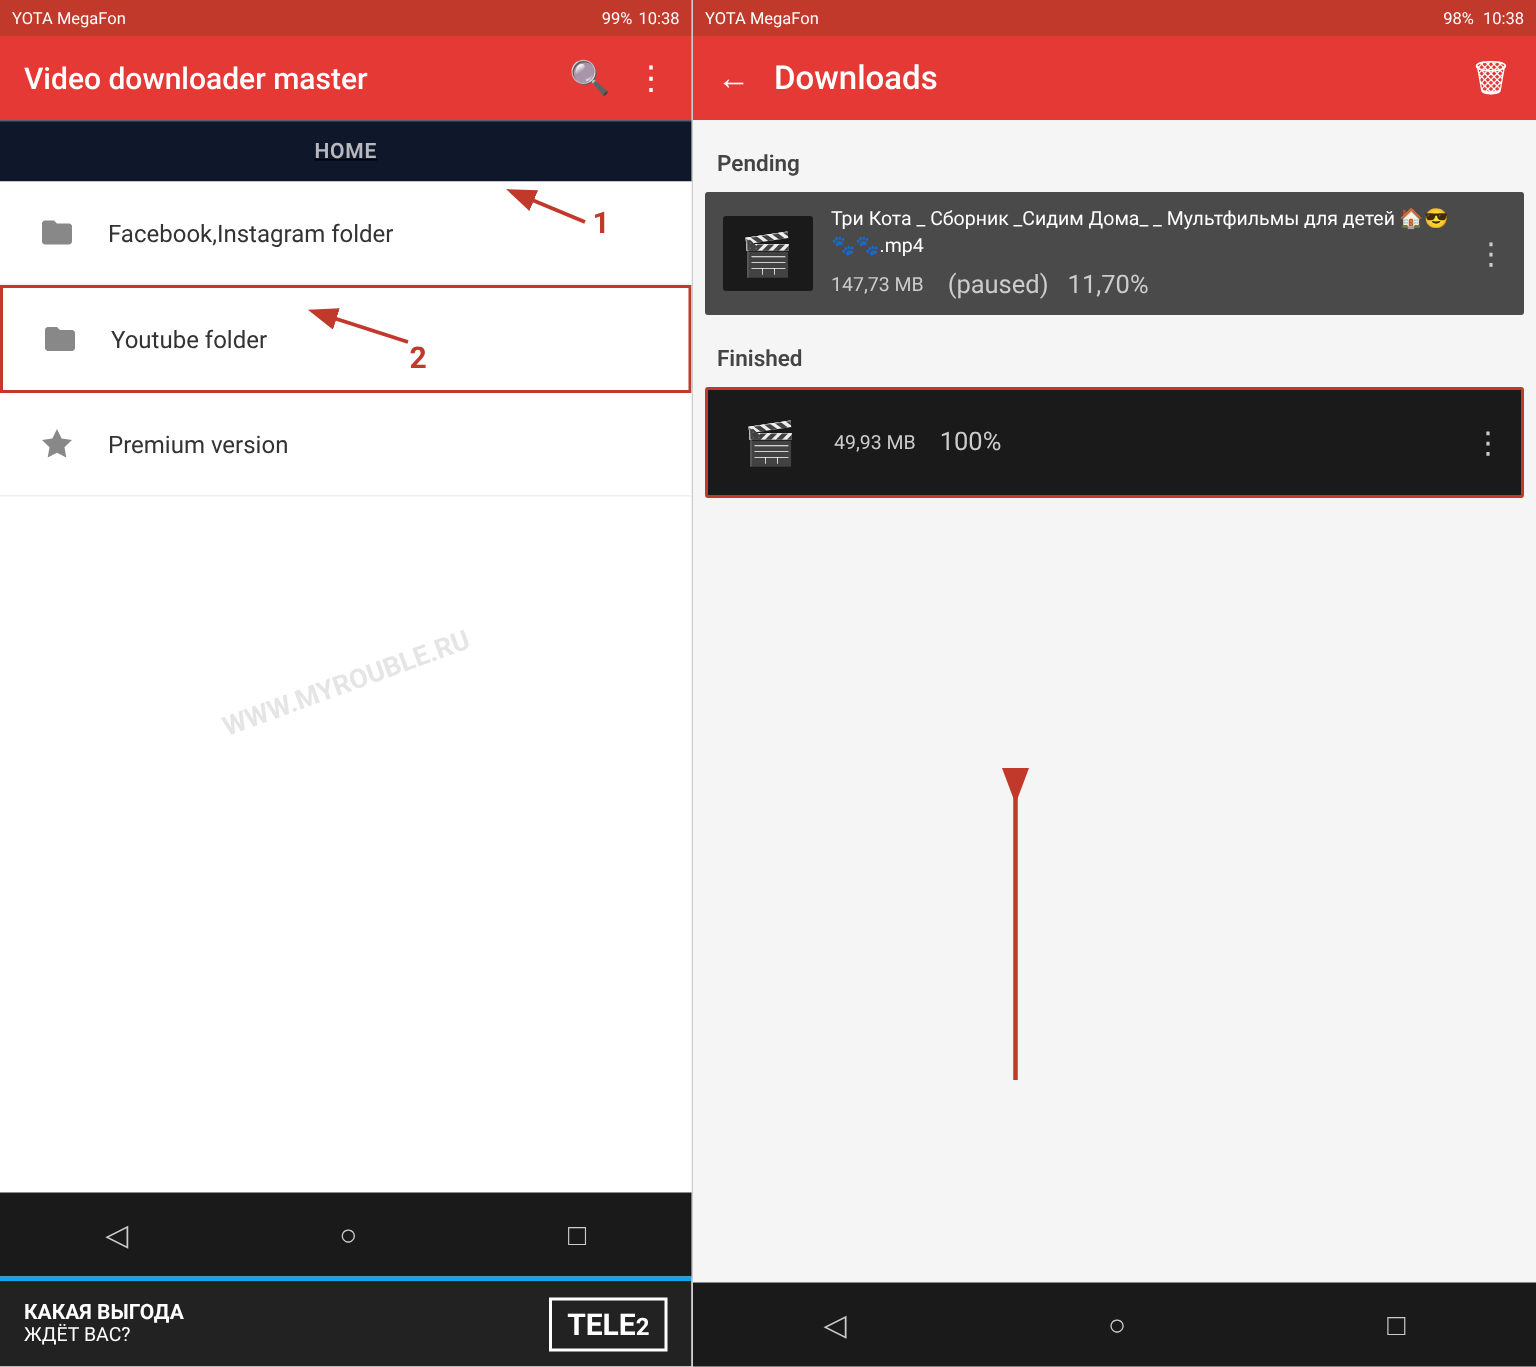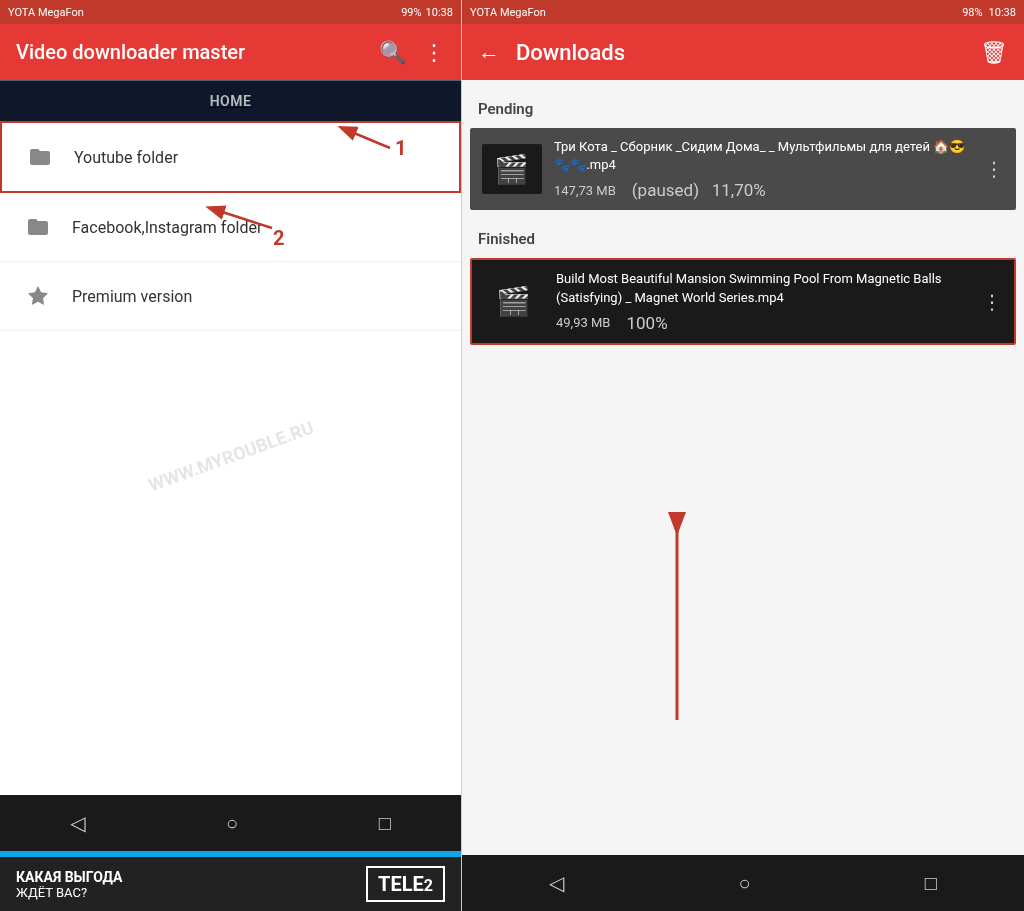--- a/index.html
+++ b/index.html
@@ -350,41 +350,41 @@
     </div>
 
     <div class="tabs">
       <div class="tab">
         <span>HOME</span>
       </div>
     </div>
 
     <div class="menu-list">
 
+      <div class="menu-item">
+        <div class="menu-item-icon">
+          <svg width="24" height="24" viewBox="0 0 24 24" fill="none">
+            <path d="M10 4H4c-1.1 0-2 .9-2 2v12c0 1.1.9 2 2 2h16c1.1 0 2-.9 2-2V8c0-1.1-.9-2-2-2h-8l-2-2z" fill="#888"></path>
+          </svg>
+        </div>
+        <span class="menu-item-text">Facebook,Instagram folder</span>
+      </div>
+
       <div class="menu-item menu-item-highlighted">
         <div class="menu-item-icon">
           <svg width="24" height="24" viewBox="0 0 24 24" fill="none">
             <path d="M10 4H4c-1.1 0-2 .9-2 2v12c0 1.1.9 2 2 2h16c1.1 0 2-.9 2-2V8c0-1.1-.9-2-2-2h-8l-2-2z" fill="#888"></path>
           </svg>
         </div>
         <span class="menu-item-text">Youtube folder</span>
       </div>
 
       <div class="menu-item">
         <div class="menu-item-icon">
           <svg width="24" height="24" viewBox="0 0 24 24" fill="none">
-            <path d="M10 4H4c-1.1 0-2 .9-2 2v12c0 1.1.9 2 2 2h16c1.1 0 2-.9 2-2V8c0-1.1-.9-2-2-2h-8l-2-2z" fill="#888"></path>
-          </svg>
-        </div>
-        <span class="menu-item-text">Facebook,Instagram folder</span>
-      </div>
-
-      <div class="menu-item">
-        <div class="menu-item-icon">
-          <svg width="24" height="24" viewBox="0 0 24 24" fill="none">
             <path d="M12 2l3.09 6.26L22 9.27l-5 4.87 1.18 6.88L12 17.77l-6.18 3.25L7 14.14 2 9.27l6.91-1.01L12 2z" fill="#888"></path>
           </svg>
         </div>
         <span class="menu-item-text">Premium version</span>
       </div>
 
 
     </div>
 
     <div class="watermark">WWW.MYROUBLE.RU</div>
@@ -403,21 +403,21 @@
       <line x1="272" y1="228" x2="210" y2="208" stroke="#c0392b" stroke-width="2.5" marker-end="url(#arrowhead-left)"></line>
       <text x="273" y="245" fill="#c0392b" font-size="20" font-weight="bold">2</text>
     </svg>
 
     <div class="bottom-nav">
       <span class="nav-btn">◁</span>
       <span class="nav-btn">○</span>
       <span class="nav-btn">□</span>
     </div>
 
-    <div style="height:60px; background:#fef9c3; border-top:6px solid #0ea5e9; display:flex; align-items:center; justify-content:flex-start; overflow:hidden;">
+    <div style="height:60px; background:#fef9c3; border-top:3px solid #0ea5e9; display:flex; align-items:center; justify-content:flex-start; overflow:hidden;">
       <div style="background:#222; width:100%; height:100%; display:flex; align-items:center; justify-content:space-between; padding:8px 16px;">
         <div style="color:white; font-size:13px;">
           <div style="font-weight:bold; font-size:14px;">КАКАЯ ВЫГОДА</div>
           <div>ЖДЁТ ВАС?</div>
         </div>
         <div style="color:white; font-size:20px; font-weight:bold; border:2px solid white; padding:4px 10px;">TELE<span style="font-size:16px;">2</span></div>
       </div>
     </div>
 
   </div>
@@ -466,21 +466,20 @@
 
       <div class="section-header" style="margin-top:12px;">
         <span>Finished</span>
       </div>
 
       <div class="download-item finished">
         <div class="video-thumb">
           <span class="clapper-icon">🎬</span>
         </div>
         <div class="download-info">
-          <div class="download-title">Build Most Beautiful Mansion Swimming Pool From Magnetic Balls (Satisfying) _ Magnet World Series.mp4</div>
           <div class="download-meta">
             <span class="download-size">49,93 MB</span>
             <span class="download-progress">100%</span>
           </div>
         </div>
         <span class="download-more">⋮</span>
       </div>
 
     </div>
 

